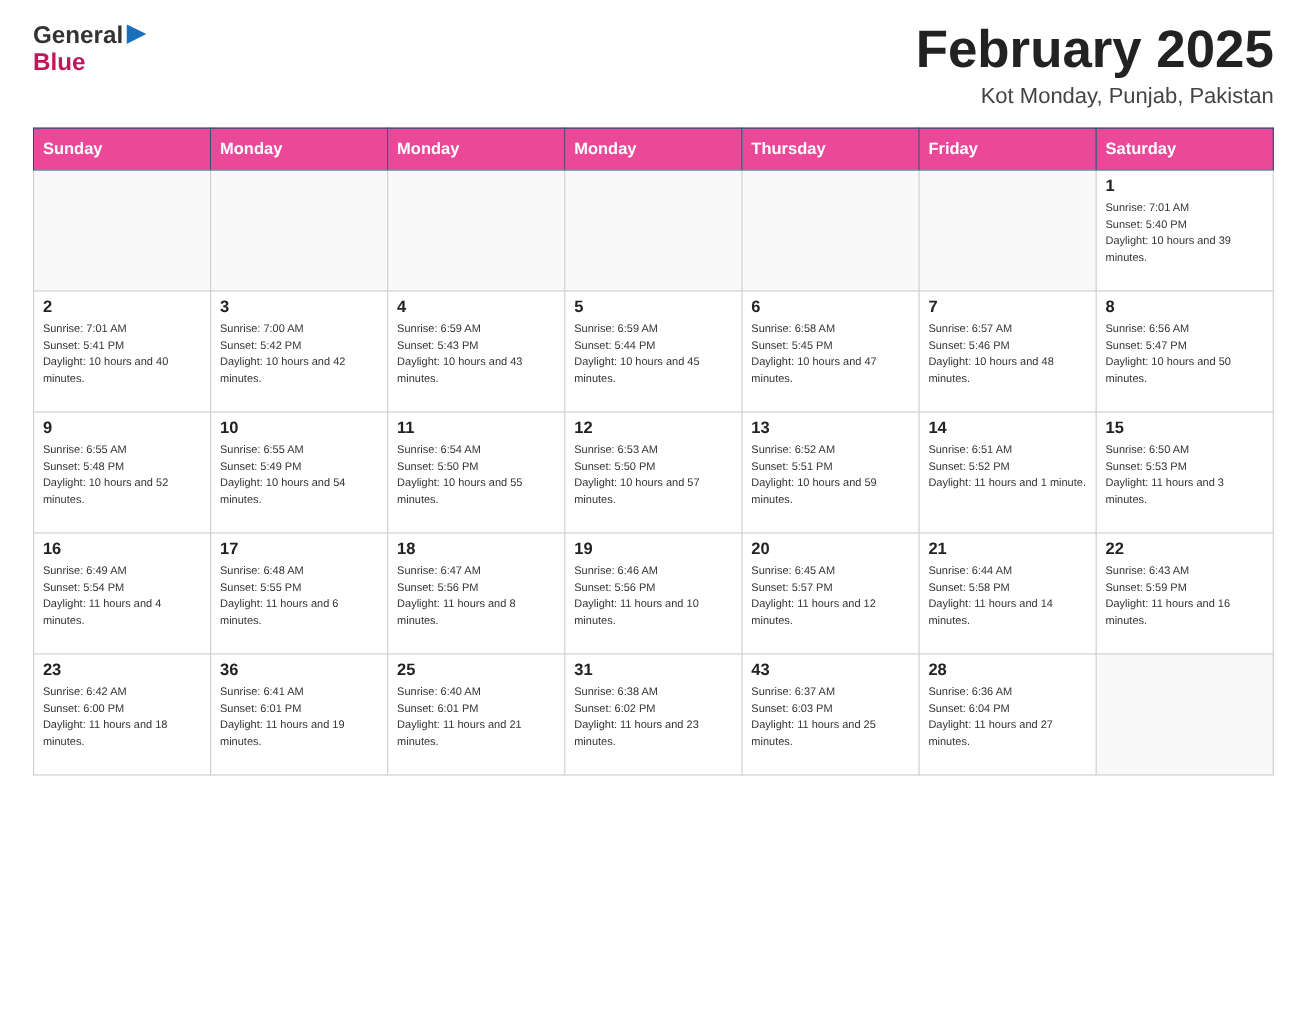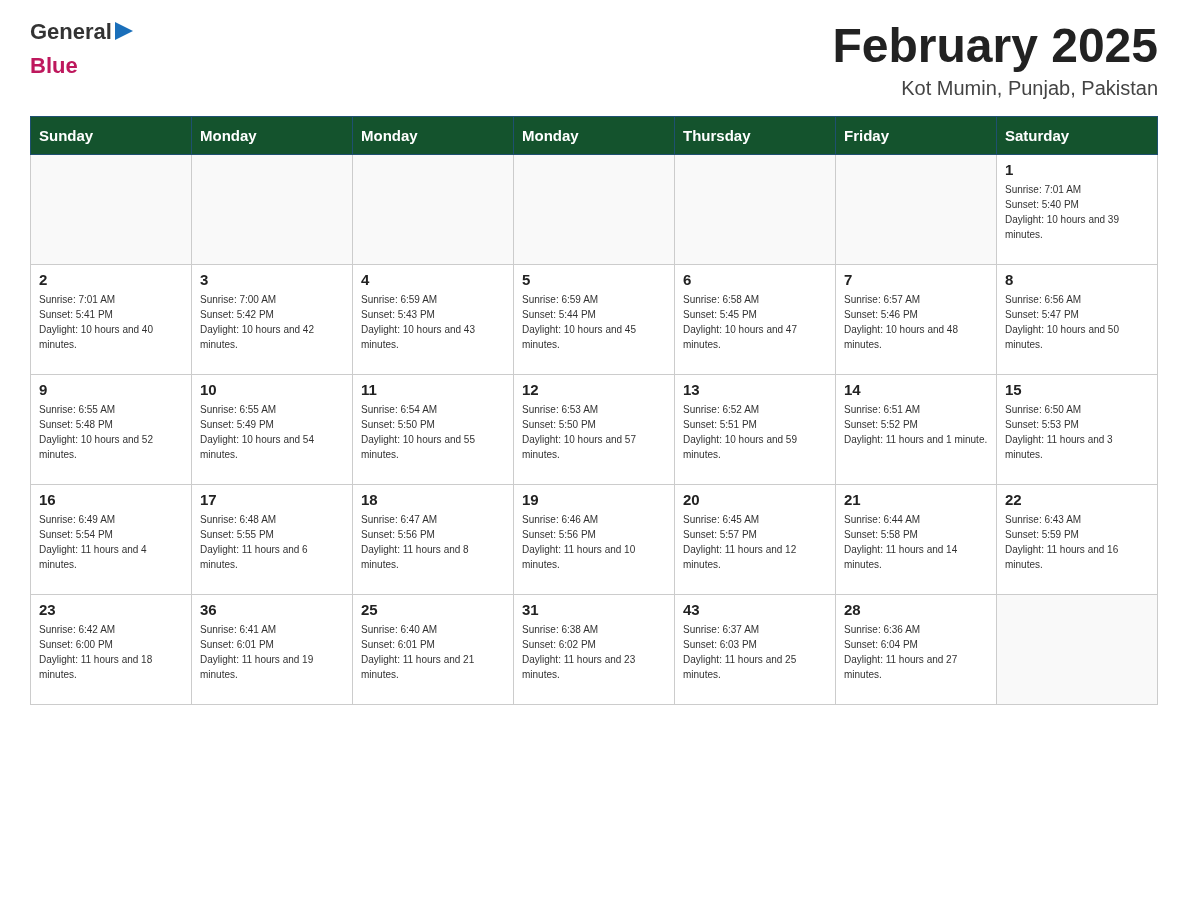--- a/index.html
+++ b/index.html
@@ -45,21 +45,21 @@
       font-size: 20px;
       color: #444;
       margin-top: 4px;
     }
     .calendar-table {
       width: 100%;
       border-collapse: collapse;
       border: 1px solid #aaa;
     }
     .calendar-table thead tr th {
-      background-color: #14532d;
+      background-color: #ec4899;
       color: #fff;
       font-size: 15px;
       font-weight: bold;
       padding: 10px 8px;
       text-align: left;
       border: 1px solid #1e5070;
     }
     .calendar-table tbody tr td {
       border: 1px solid #ccc;
       vertical-align: top;
@@ -84,35 +84,35 @@
     }
     .week-row td {
       border-top: 2px solid #2a6496;
     }
   </style>
 </head>
 <body>
 
 <div class="header">
   <div class="logo">
-    <div style="display:flex;flex-direction:column;line-height:1.1;gap:10px;">
+    <div style="display:flex;flex-direction:column;line-height:1.1;">
       <div style="display:flex;align-items:center;">
         <span class="logo-text-general">General</span>
         <div style="display:inline-block;margin-left:3px;margin-top:2px;">
           <svg width="18" height="18" viewBox="0 0 18 18">
             <polygon points="0,0 18,9 0,18" fill="#1a6fba"></polygon>
           </svg>
         </div>
       </div>
       <span class="logo-text-blue">Blue</span>
     </div>
   </div>
   <div class="title-area">
     <div class="month-title">February 2025</div>
-    <div class="location">Kot Mumin, Punjab, Pakistan</div>
+    <div class="location">Kot Monday, Punjab, Pakistan</div>
   </div>
 </div>
 
 <table class="calendar-table">
   <thead>
     <tr>
     <th>Sunday</th>
         <th>Monday</th>
         <th>Monday</th>
         <th>Monday</th>

